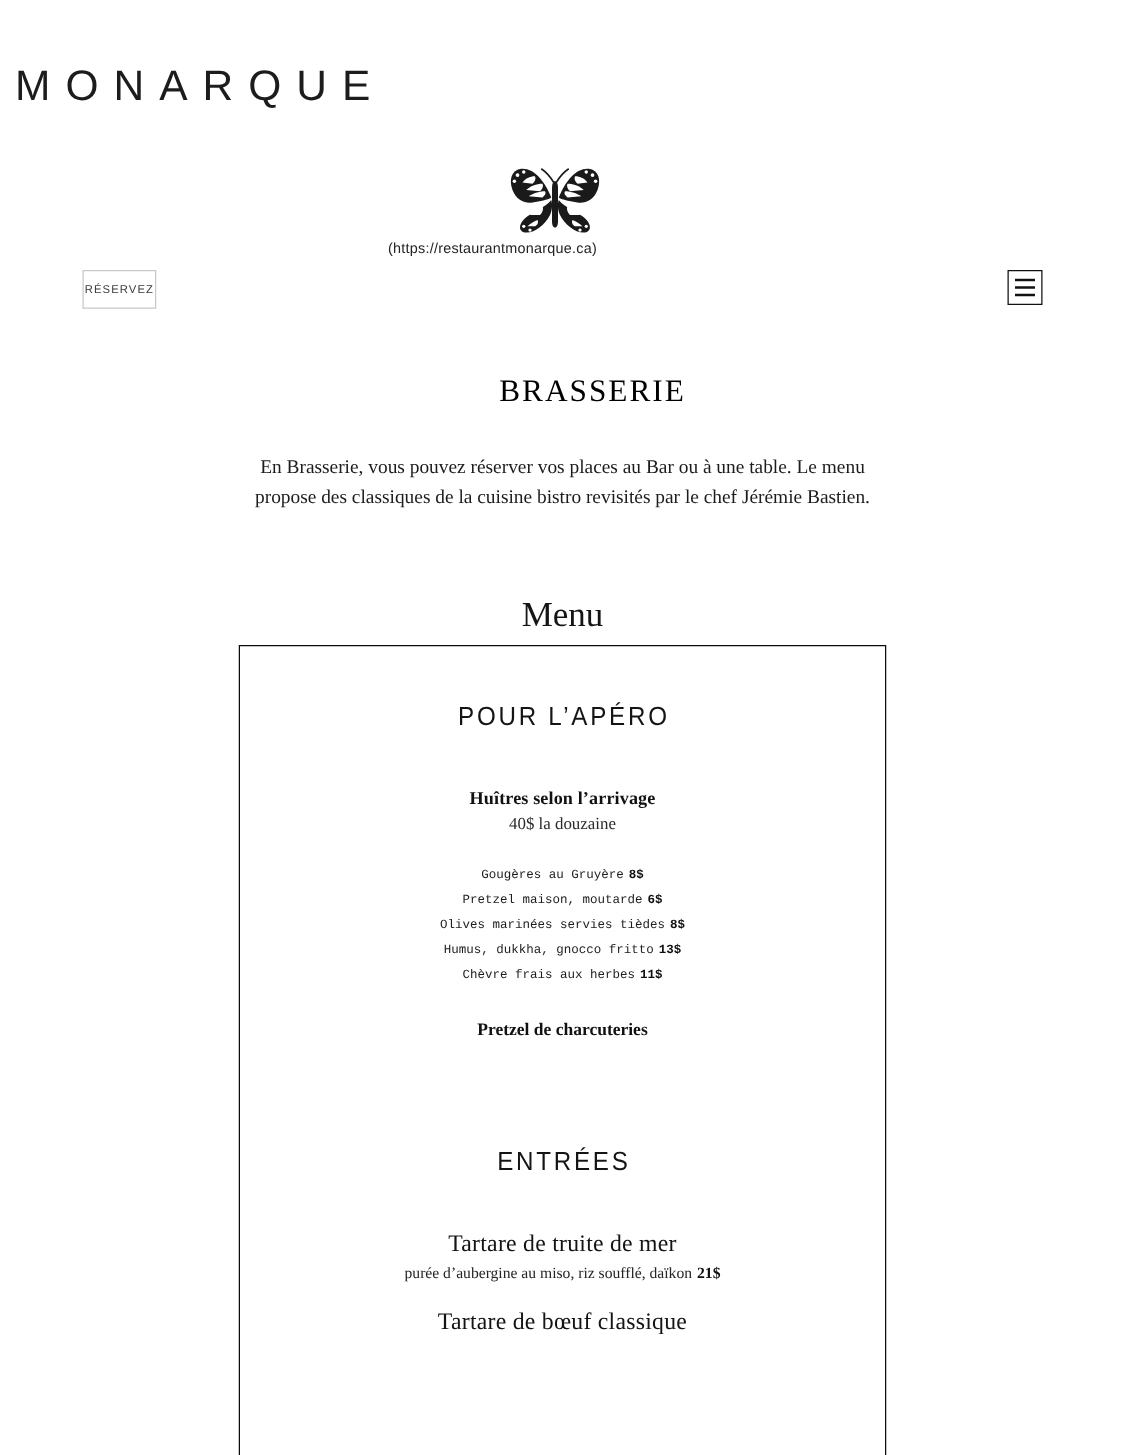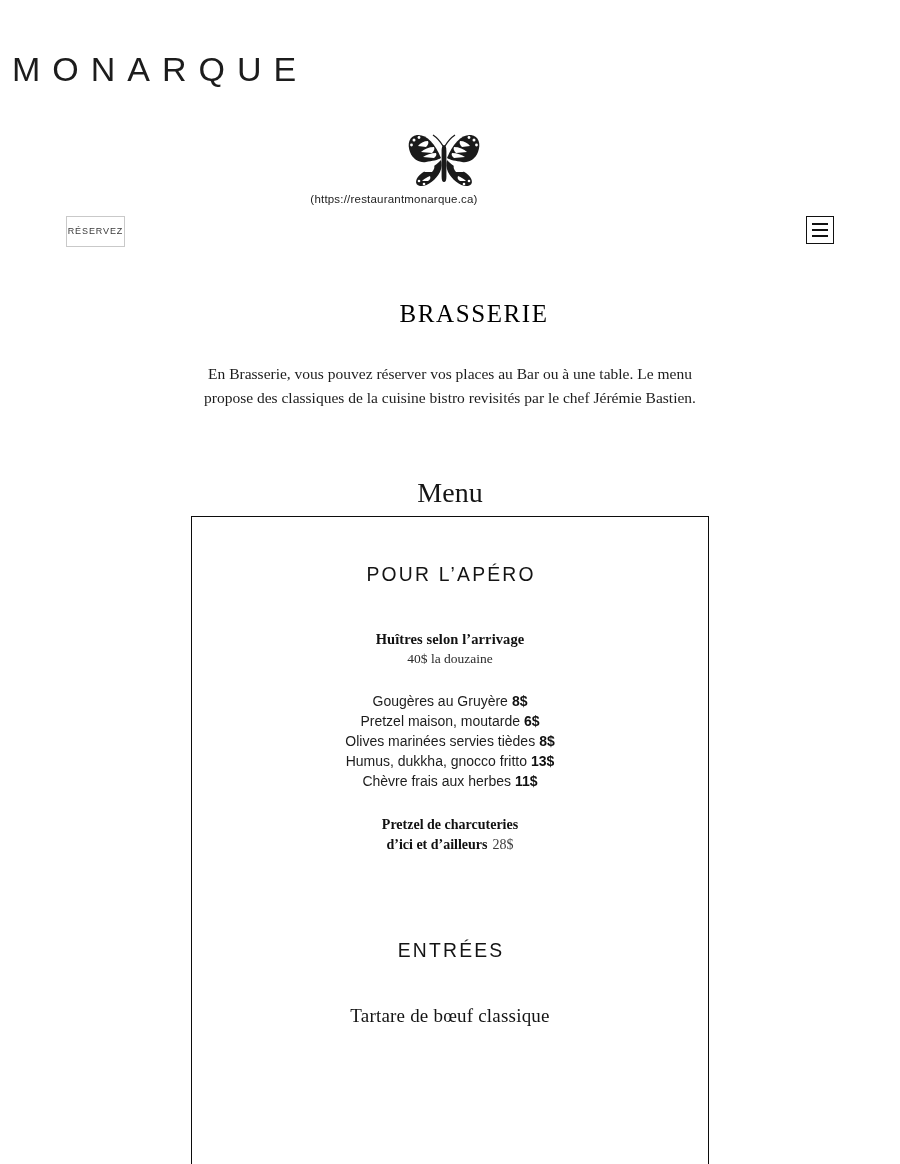--- a/index.html
+++ b/index.html
@@ -190,22 +190,22 @@
   .item-featured .item-sub {
     font-family: "Liberation Serif", serif;
     font-size: 13.5px;
     font-weight: 400;
     color: #2a2a2a;
     line-height: 20px;
   }
 
   .item-list { margin-top: 22px; }
   .item-line {
-    font-family: Liberation Sans, sans-serif;
-    font-size: 14px;
+    font-family: Liberation Mono, monospace;
+    font-size: 10px;
     font-weight: 400;
     color: #1d1d1d;
     line-height: 20px;
   }
   .item-line .price {
     font-weight: bold;
     color: #101010;
     margin-left: 4px;
   }
 
@@ -343,32 +343,35 @@
             <div class="item-line">
               <span>Humus, dukkha, gnocco fritto</span><span class="price">13$</span>
             </div>
             <div class="item-line">
               <span>Chèvre frais aux herbes</span><span class="price">11$</span>
             </div>
           </div>
 
           <div class="plate-block">
             <div class="plate-line">Pretzel de charcuteries</div>
-            <div class="plate-line">
-              <span>d’ici et d’ailleurs</span><span class="price">28$</span>
-            </div>
           </div>
 
         </div>
       </div>
 
       <div class="course-block entrees">
         <div class="course-heading">ENTRÉES</div>
 
         <div class="entree-items">
+          <div class="entree">
+            <div class="entree-name">Tartare de truite de mer</div>
+            <div class="entree-desc">
+              <span>purée d’aubergine au miso, riz soufflé, daïkon</span><span class="price">21$</span>
+            </div>
+          </div>
 
           <div class="entree">
             <div class="entree-name">Tartare de bœuf classique</div>
           </div>
         </div>
       </div>
 
     </div>
   </div>
 

